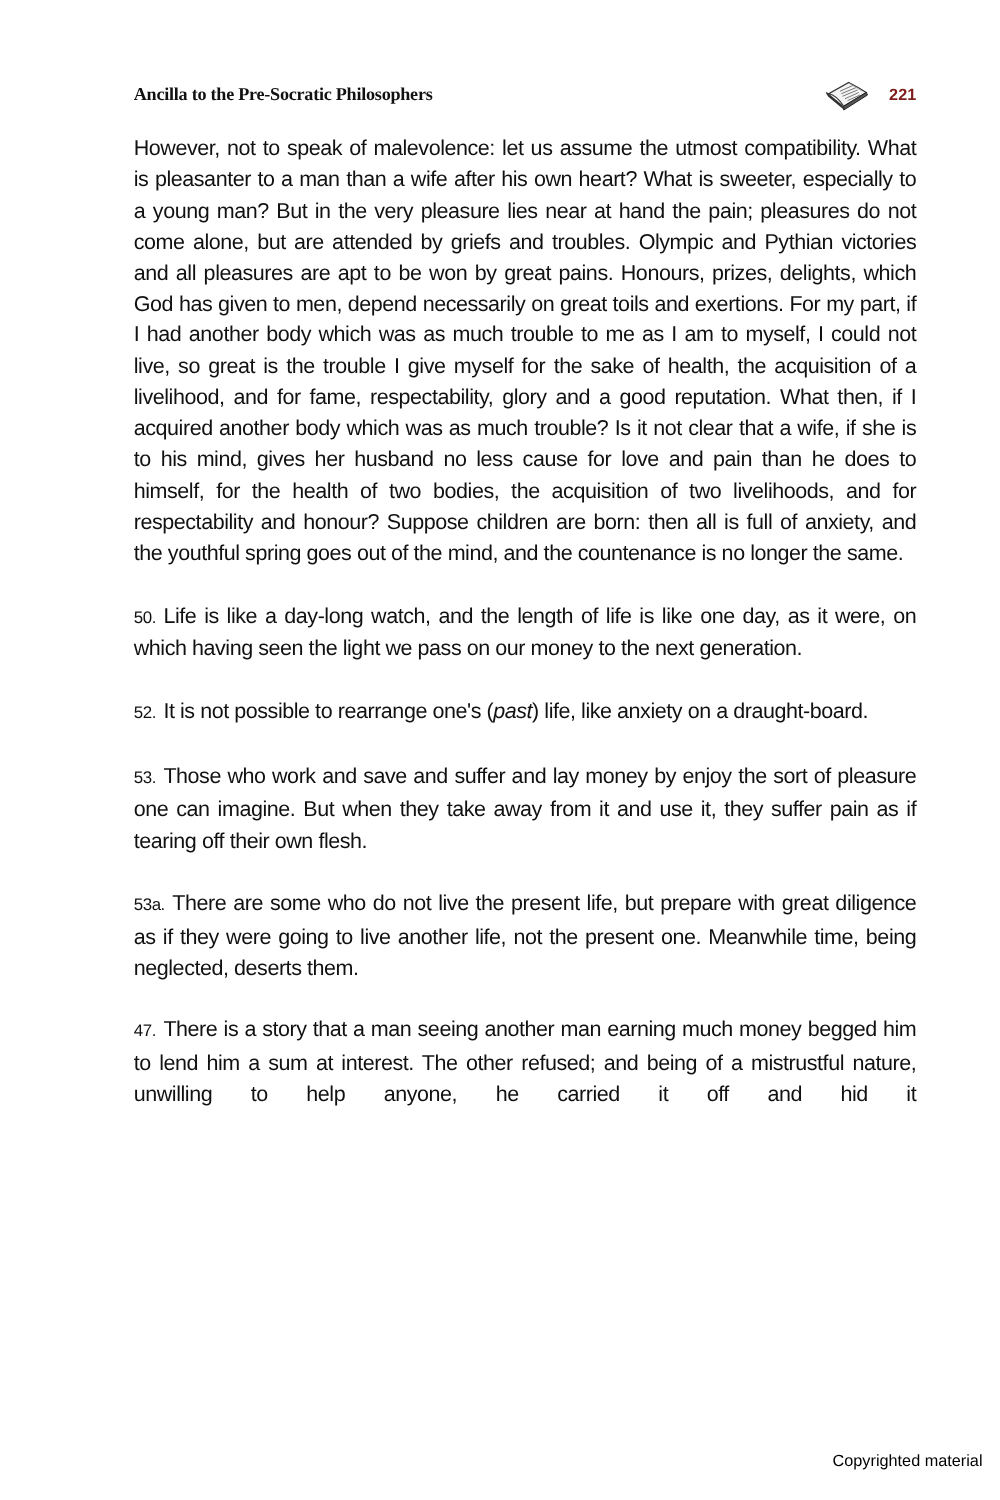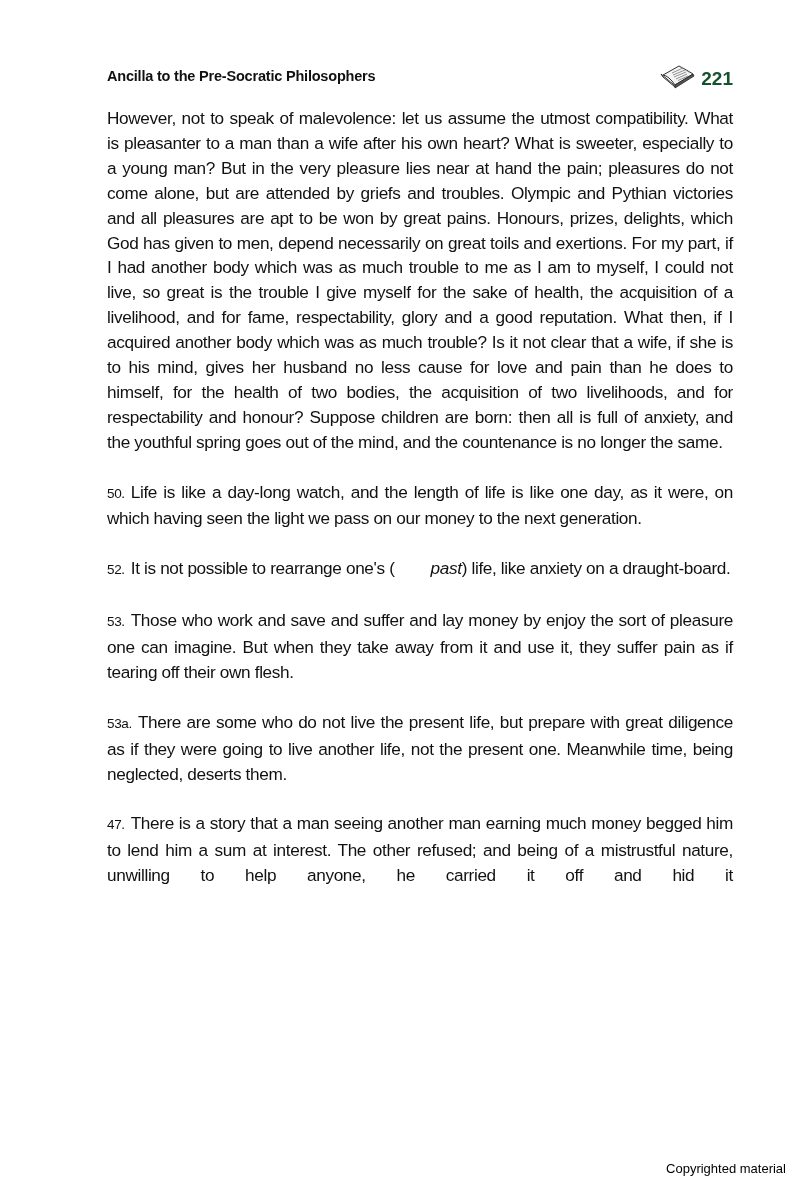--- a/index.html
+++ b/index.html
@@ -19,40 +19,40 @@
       position: absolute;
       left: 107px;
       top: 66px;
       width: 626px;
       height: 22px;
     }
     .running-title {
       position: absolute;
       left: 0;
       top: 2px;
-      font-family: Liberation Sans, sans-serif;
+      font-family: Liberation Serif, serif;
       font-weight: bold;
       font-size: 14.5px;
       letter-spacing: -0.2px;
       color: #111;
     }
     .book-icon {
       position: absolute;
       right: 36px;
       top: -2px;
       width: 38px;
       height: 26px;
     }
     .page-number {
       position: absolute;
       right: 0;
       top: 2px;
       font-weight: bold;
-      font-size: 19px;
-      color: #14532d;
+      font-size: 13px;
+      color: #7f1d1d;
     }
     .body-text {
       position: absolute;
       left: 107px;
       top: 106px;
       width: 626px;
       font-family: "Liberation Sans", sans-serif;
       font-size: 17.2px;
       line-height: 24.9px;
       text-align: justify;
@@ -61,21 +61,21 @@
     }
     .para {
       margin: 0 0 24.9px 0;
       hyphens: manual;
     }
     .frag-num {
       font-weight: normal;
       font-size: 13.5px;
       margin-right: 6px;
     }
-    .italic { font-style: italic; margin-left: 36px; }
+    .italic { font-style: italic; }
     .copyright {
       position: absolute;
       right: 14px;
       top: 1161px;
       font-family: "Liberation Sans", sans-serif;
       font-size: 13px;
       color: #000000;
     }
   </style>
 </head>

